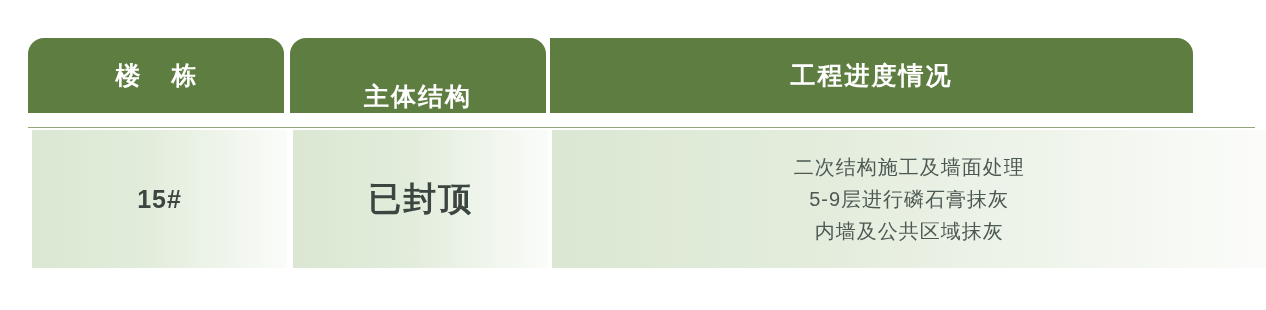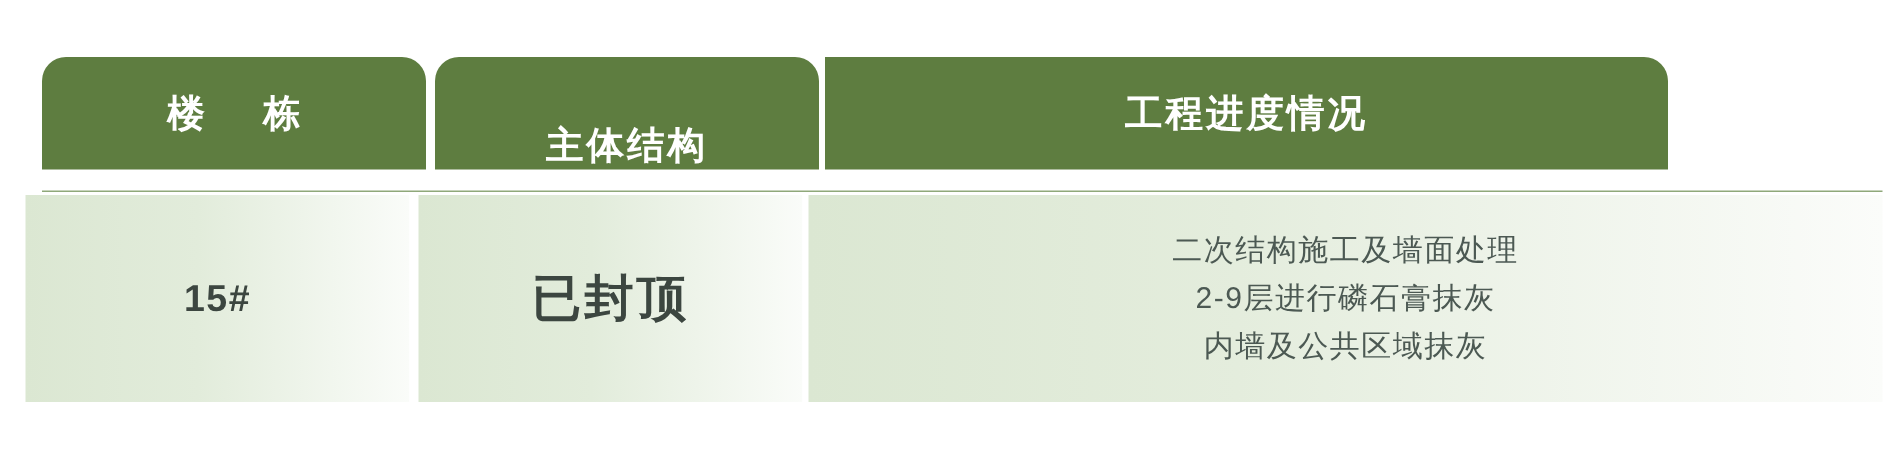--- a/index.html
+++ b/index.html
@@ -61,25 +61,25 @@
     align-items: flex-end;
   }
 
   .hsep {
     width: 4px;
     background: #ffffff;
     height: 75px;
   }
 
   .hcell-3 {
-    width: 562px;
+    width: 643px;
     border-top-right-radius: 16px;
   }
 
-  .header-title-1 { letter-spacing: 12px; text-indent: 12px; font-family: Liberation Mono, monospace; }
+  .header-title-1 { letter-spacing: 12px; text-indent: 12px; }
 
   
   .rule {
     position: absolute;
     left: 28px;
     top: 127px;
     width: 1227px;
     height: 1px;
     background: #8FA87A;
   }
@@ -98,21 +98,21 @@
   .bcell {
     height: 138px;
     display: flex;
     align-items: center;
     justify-content: center;
     box-sizing: border-box;
     color: #3C4640;
   }
 
   .bcell-1 {
-    margin-left: 17px;
+    margin-left: 32px;
     width: 256px;
     background: linear-gradient(to right, #DBE7D2 0%, #E2ECDB 45%, #FAFCF9 100%);
     font-size: 25px;
     font-weight: bold;
     letter-spacing: 1px;
   }
 
   .bgap-a { width: 6px; background: #ffffff; }
 
   .bcell-2 {
@@ -165,18 +165,18 @@
     <div class="bcell bcell-1">
       <span>15#</span>
     </div>
     <div class="bgap-a"></div>
     <div class="bcell bcell-2">
       <span>已封顶</span>
     </div>
     <div class="bgap-b"></div>
     <div class="bcell bcell-3">
       <div class="progress-line">二次结构施工及墙面处理</div>
-      <div class="progress-line">2-9层进行磷石膏抹灰</div>
+      <div class="progress-line">5-9层进行磷石膏抹灰</div>
       <div class="progress-line">内墙及公共区域抹灰</div>
     </div>
   </div>
 
 </div>
 
 </body></html>

